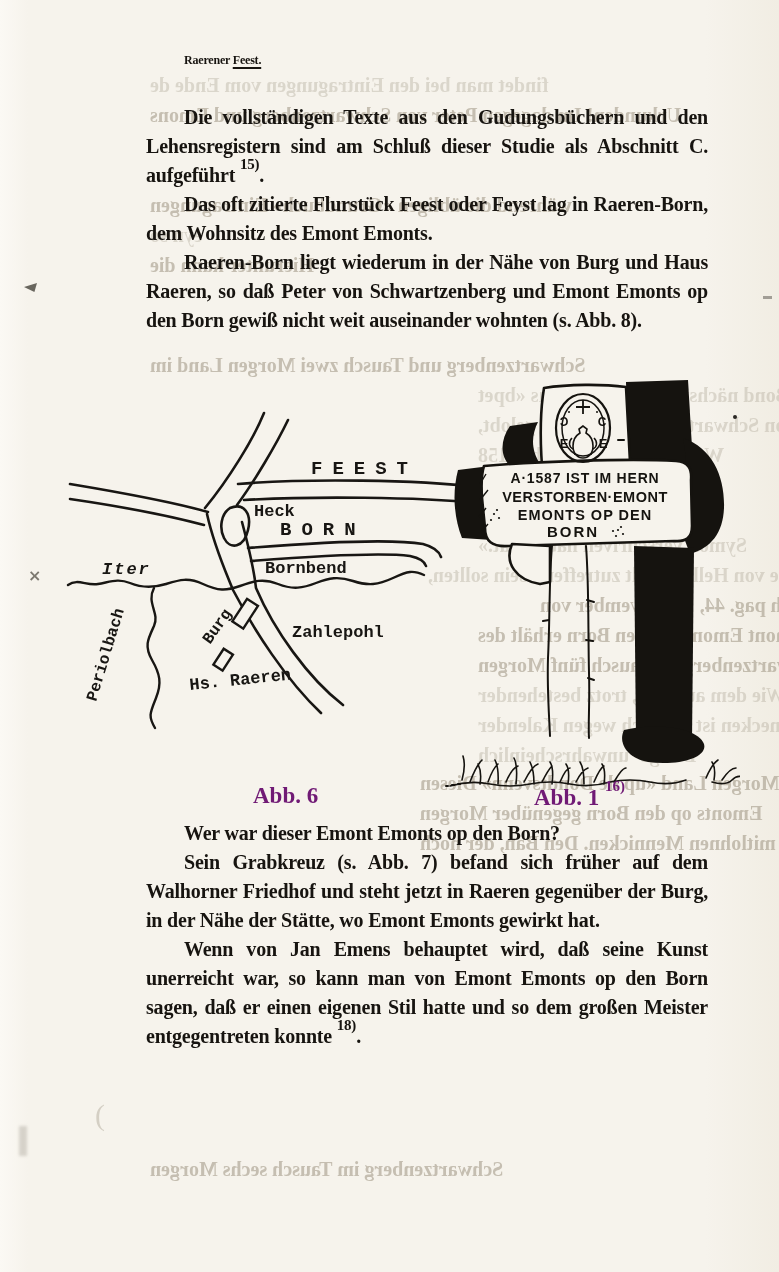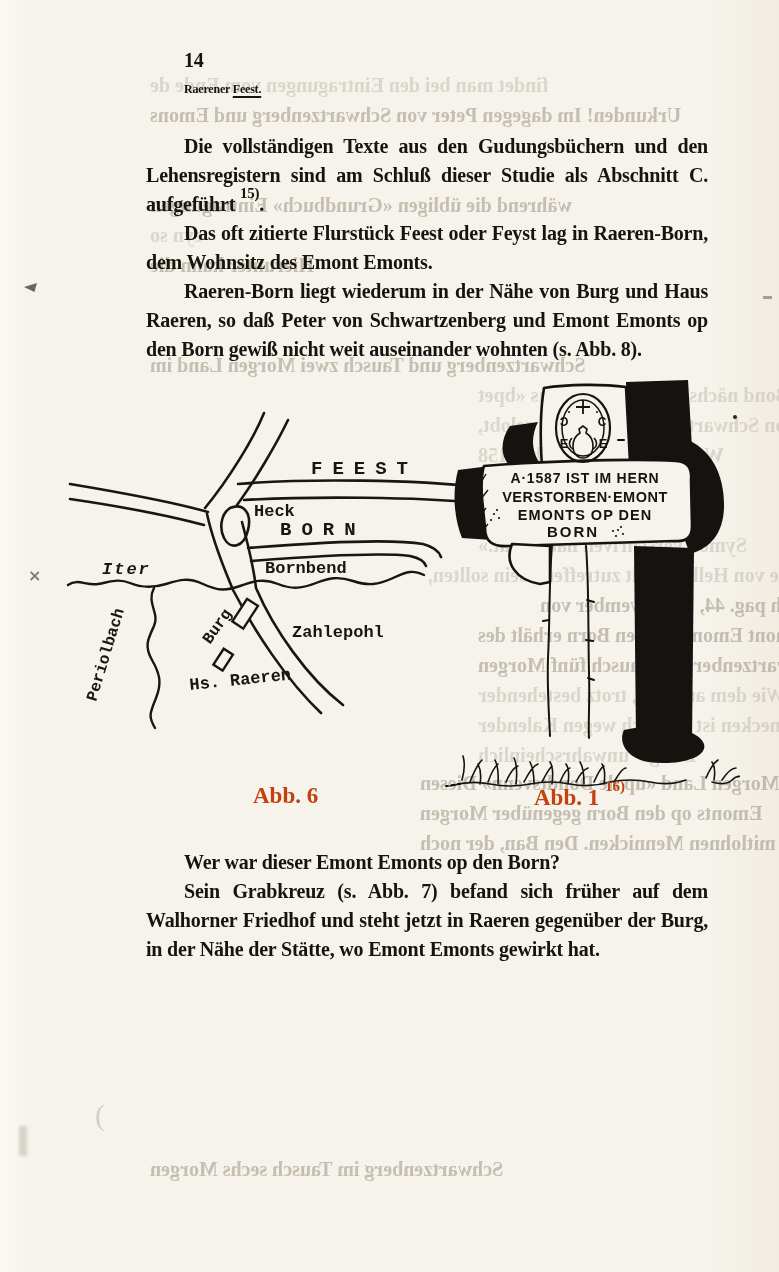--- a/index.html
+++ b/index.html
@@ -10,21 +10,21 @@
   
   .bleedlayer{position:absolute;inset:0;z-index:1;overflow:hidden;}
   .bleed{position:absolute;transform:scaleX(-1);color:#a79f8e;opacity:.34;
     filter:blur(.7px);font:700 20px "Liberation Serif",serif;white-space:nowrap;}
   .bleed-dark{opacity:.52;color:#998f7c;}
   
   .figlayer{position:absolute;inset:0;z-index:2;}
   svg text{user-select:none;}
   .maplabel{font-family:"Liberation Mono",monospace;font-weight:700;fill:#181613;}
   .crosstext{font-family:"Liberation Sans",sans-serif;font-weight:700;fill:#15130f;}
-  .caption{position:absolute;font:700 23px "Liberation Serif",serif;color:#c2410c;z-index:3;}
+  .caption{position:absolute;font:700 23px "Liberation Serif",serif;color:#701a75;z-index:3;}
   
   .textcol{position:absolute;left:146px;top:46px;width:562px;z-index:3;
     font-weight:700;font-size:20px;line-height:29px;letter-spacing:-0.2px;
     color:#171410;text-align:justify;}
   .pagenum{margin:0;}
   .heading{margin:0;font-size:12px;}
   .heading .u{text-decoration:underline;text-decoration-thickness:2px;text-underline-offset:3px;}
   .textcol p{margin:0;text-indent:38px;}
   .textcol p.gap{margin-top:28px;}
   .fig-spacer{height:484px;}
@@ -195,28 +195,28 @@
 </div>
 
 <div class="speck sp1"></div>
 <div class="speck sp2">×</div>
 <div class="speck sp3"></div>
 <div class="speck sp4"></div>
 <div class="speck sp5"></div>
 <div class="speck sp6">(</div>
 
 <div class="textcol">
-  <p class="pagenum">14</p>
   <p class="heading"><span>Raerener </span><span class="u">Feest.</span></p>
 
   <p class="gap"><span>Die vollständigen Texte aus den Gudungsbüchern und den Lehensregistern sind am Schluß dieser Studie als Abschnitt C. aufgeführt </span><sup class="fn">15)</sup><span>.</span></p>
 
   <p>Das oft zitierte Flurstück Feest oder Feyst lag in Raeren-Born, dem Wohnsitz des Emont Emonts.</p>
   <p>Raeren-Born liegt wiederum in der Nähe von Burg und Haus Raeren, so daß Peter von Schwartzenberg und Emont Emonts op den Born gewiß nicht weit auseinander wohnten (s. Abb. 8).</p>
 
   <div class="fig-spacer"></div>
 
   <p>Wer war dieser Emont Emonts op den Born?</p>
 
 
   <p>Sein Grabkreuz (s. Abb. 7) befand sich früher auf dem Walhorner Friedhof und steht jetzt in Raeren gegenüber der Burg, in der Nähe der Stätte, wo Emont Emonts gewirkt hat.</p>
 
+  <p><span>Wenn von Jan Emens behauptet wird, daß seine Kunst unerreicht war, so kann man von Emont Emonts op den Born sagen, daß er einen eigenen Stil hatte und so dem großen Meister entgegentreten konnte </span><sup class="fn">18)</sup><span>.</span></p>
 </div>
 
 </body></html>

